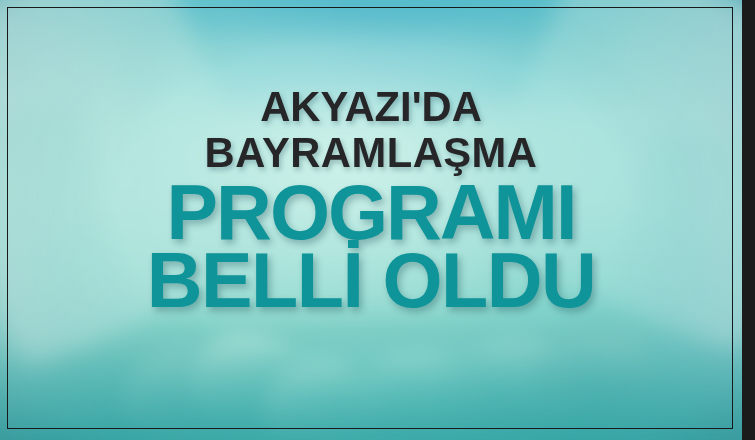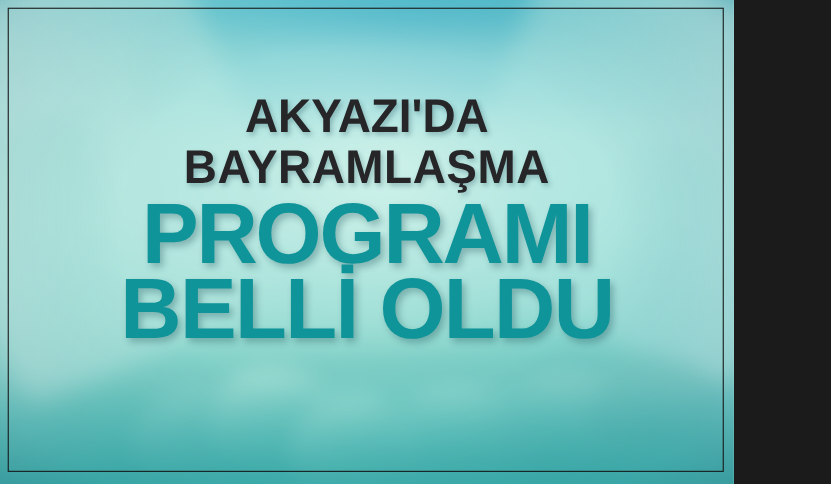--- a/index.html
+++ b/index.html
@@ -8,21 +8,21 @@
     padding: 0;
     background: #1b1b1b;
   }
   body {
     font-family: "Liberation Sans", sans-serif;
   }
 
   
   .news-card {
     position: relative;
-    width: 667px;
+    width: 742px;
     height: 440px;
     overflow: hidden;
     background: #fef9c3;
     user-select: none;
   }
 
   
   .photo-bg {
     position: absolute;
     inset: 0;

